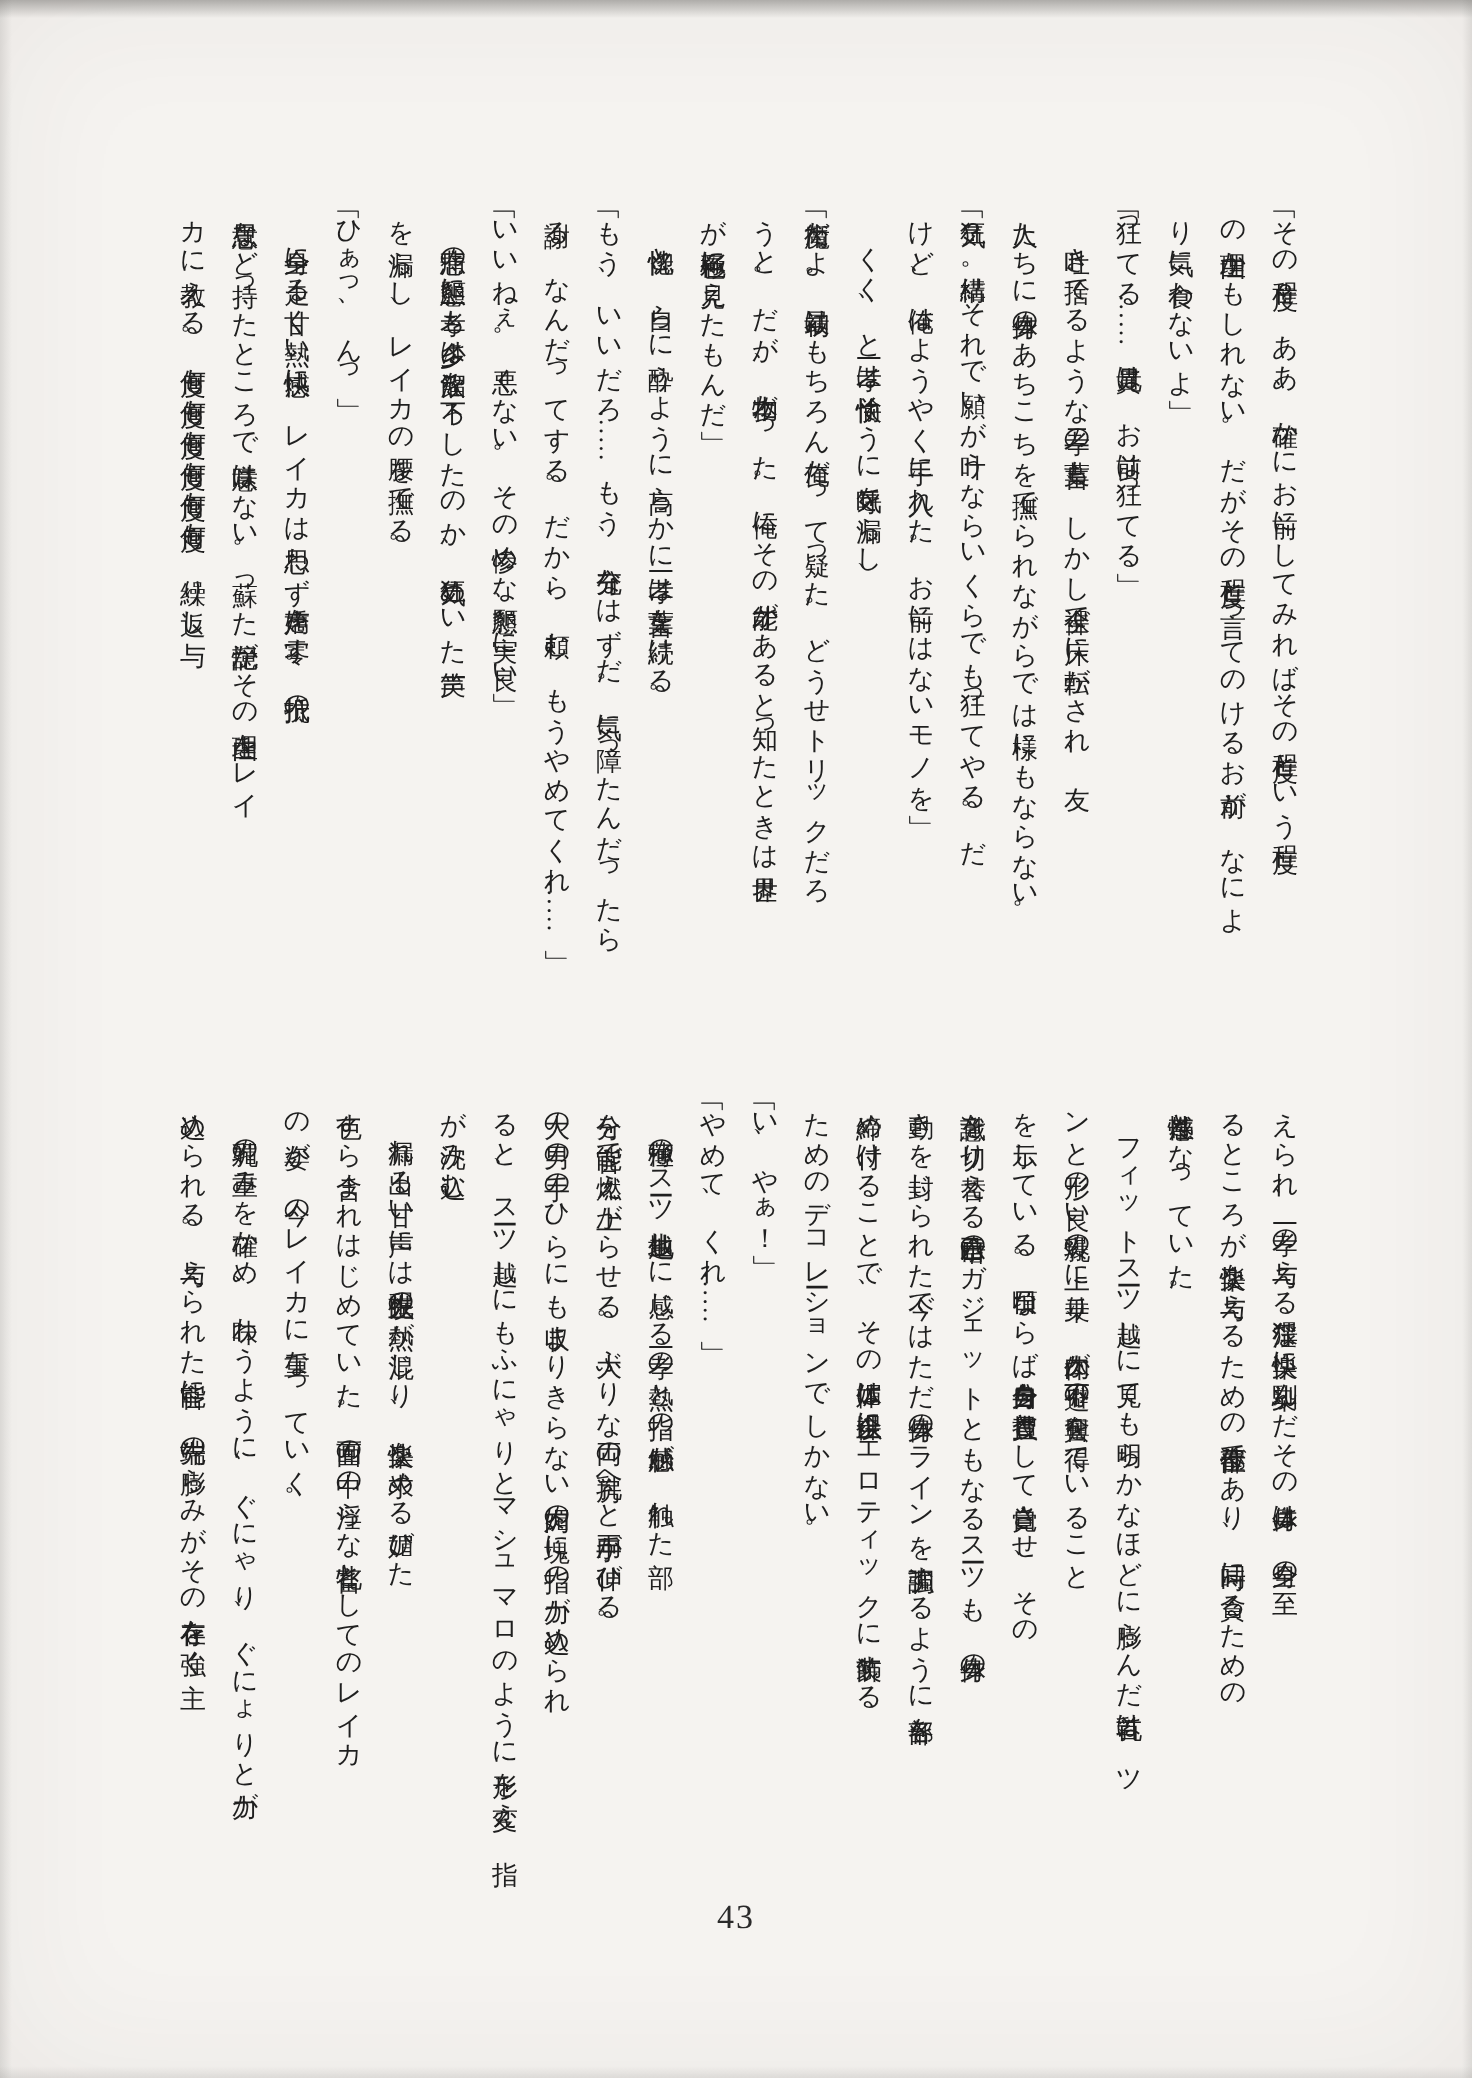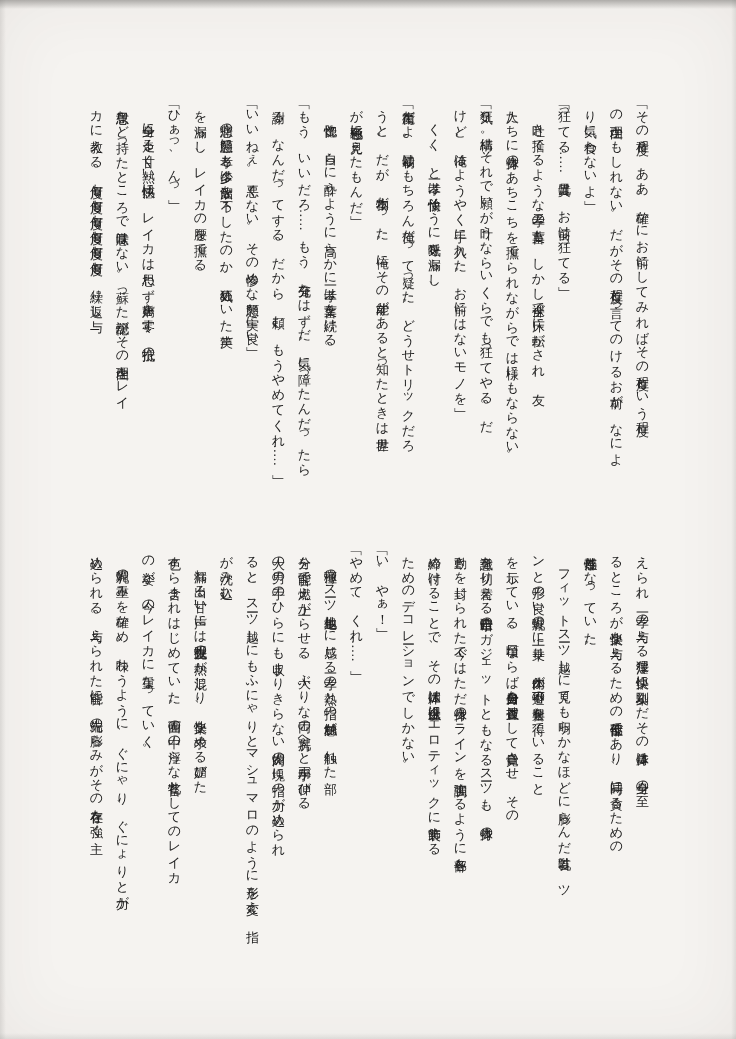--- a/index.html
+++ b/index.html
@@ -119,13 +119,14 @@
       <p>大の男の手のひらにも収まりきらない媚肉の塊に指の力が込められ</p>
       <p>ると、スーツ越しにもふにゃりとマシュマロのように形を変え、指</p>
       <p>が沈み込む。</p>
       <p>　漏れ出る甘い声には先程以上の熱が混じり、快楽を求める媚びた</p>
       <p>色すら含まれはじめていた。画面の中の淫らな牝畜としてのレイカ</p>
       <p>の姿が、今のレイカに重なっていく。</p>
       <p>　媚乳の重みを確かめ、味わうように、ぐにゃり、ぐにょりと力が</p>
       <p>込められる。与えられた官能に、先端の膨らみがその存在を強く主</p>
     </div>
 
+  <div class="page-number">43</div>
 </div>
 
 </body></html>

